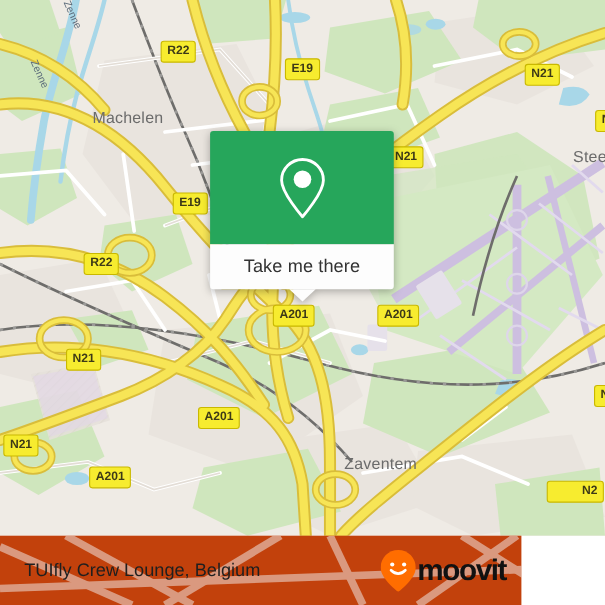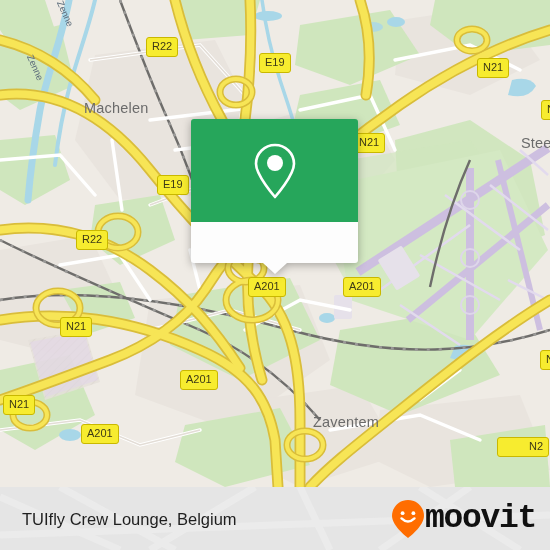--- a/index.html
+++ b/index.html
@@ -48,21 +48,21 @@
   }
 
   
   .shield {
     position: absolute;
     background: #f7ec2f;
     border: 1.4px solid #c9b800;
     border-radius: 3px;
     color: #3d3a17;
     font-size: 11px;
-    font-weight: normal;
+    font-weight: bold;
     line-height: 1;
     padding: 3px 5px 4px 5px;
     font-family: "Liberation Sans", sans-serif;
     box-sizing: border-box;
     white-space: nowrap;
   }
 
   
   #attribution {
     position: absolute;
@@ -116,23 +116,23 @@
     border-left: 12px solid transparent;
     border-right: 12px solid transparent;
     border-top: 11px solid #fdfdfd;
   }
 
   
   #footer {
     position: absolute;
     left: 0;
     top: 487px;
-    width: 550px;
+    width: 474px;
     height: 63px;
-    background: #e5e5e5;
+    background: #c2410c;
     overflow: hidden;
     text-align: center;
   }
   #footer-watermark {
     position: absolute;
     left: 0; top: 0;
     width: 550px; height: 63px;
     opacity: .5;
   }
   #footer-title {
@@ -147,25 +147,25 @@
   }
   #brand {
     position: absolute;
     right: 14px;
     top: 50%;
     transform: translateY(-50%);
     display: flex;
     align-items: center;
   }
   #brand-word {
-    font-size: 33px;
+    font-size: 27px;
     font-weight: bold;
     color: #111111;
     letter-spacing: -1.3px;
-    font-family: Liberation Mono, monospace;
+    font-family: Liberation Sans, sans-serif;
     line-height: 1;
     margin-left: 1px;
   }
 </style>
 </head>
 <body>
 
 <div id="screen">
 
   <div id="map">
@@ -360,20 +360,21 @@
 
 
     <div id="callout">
       <div id="callout-top">
         <svg width="46" height="58" viewBox="0 0 46 58">
           <path d="M23 3 C12.5 3 4 11.4 4 21.8 C4 33.5 23 55 23 55 C23 55 42 33.5 42 21.8 C42 11.4 33.5 3 23 3 Z" fill="none" stroke="#ffffff" stroke-width="2.6" stroke-linejoin="round"></path>
           <circle cx="23" cy="21" r="8" fill="#ffffff"></circle>
         </svg>
       </div>
       <div id="callout-bottom">
+        <span id="callout-label">Take me there</span>
         <div id="callout-tail"></div>
       </div>
     </div>
   </div>
 
   <div id="footer">
     <svg id="footer-watermark" viewBox="0 0 550 63">
       <g stroke="#f2f2f2" fill="none" stroke-width="7">
         <path d="M0,10 L120,63"></path>
         <path d="M60,0 L175,63"></path>

